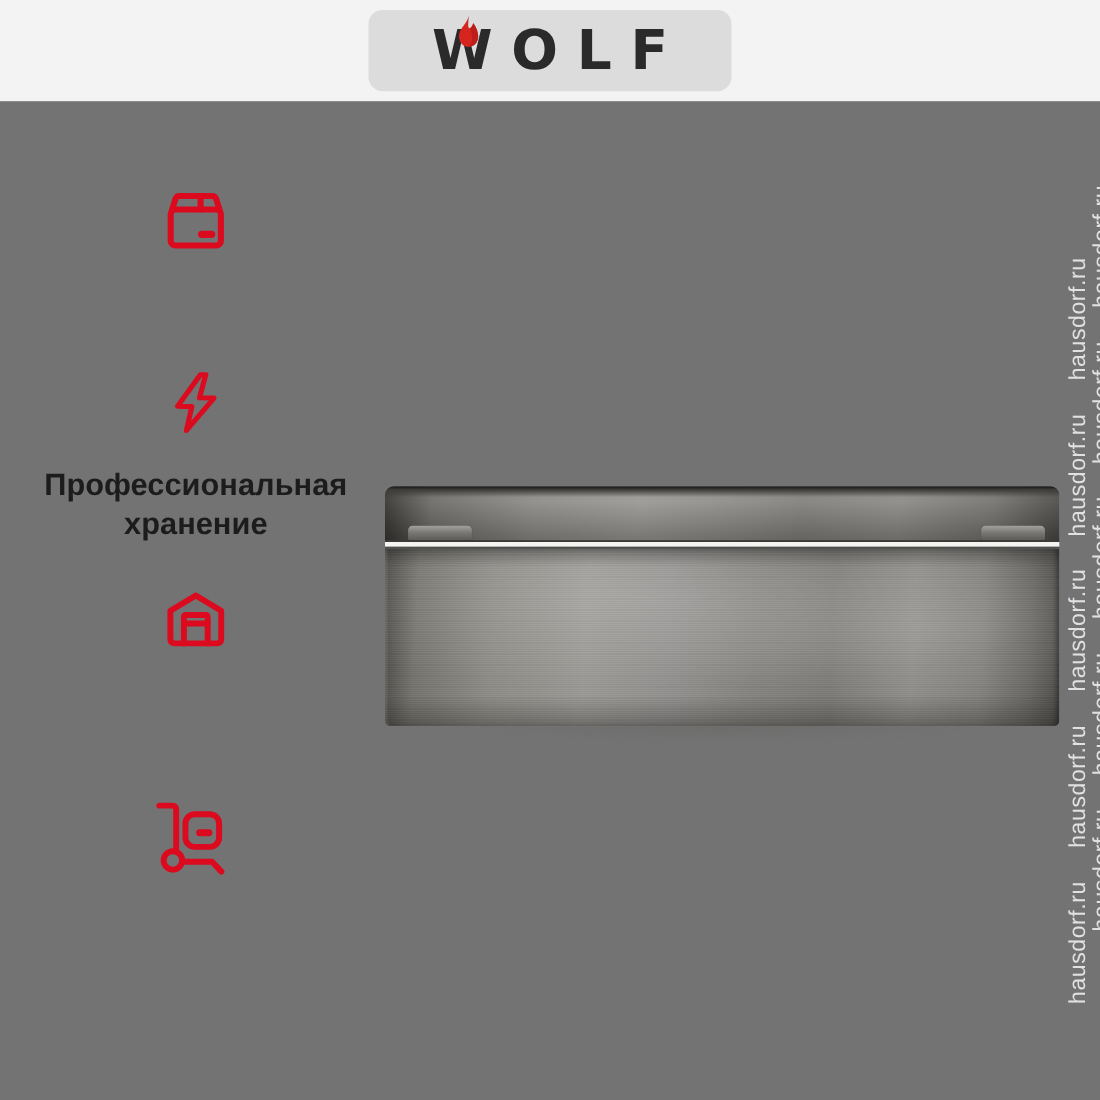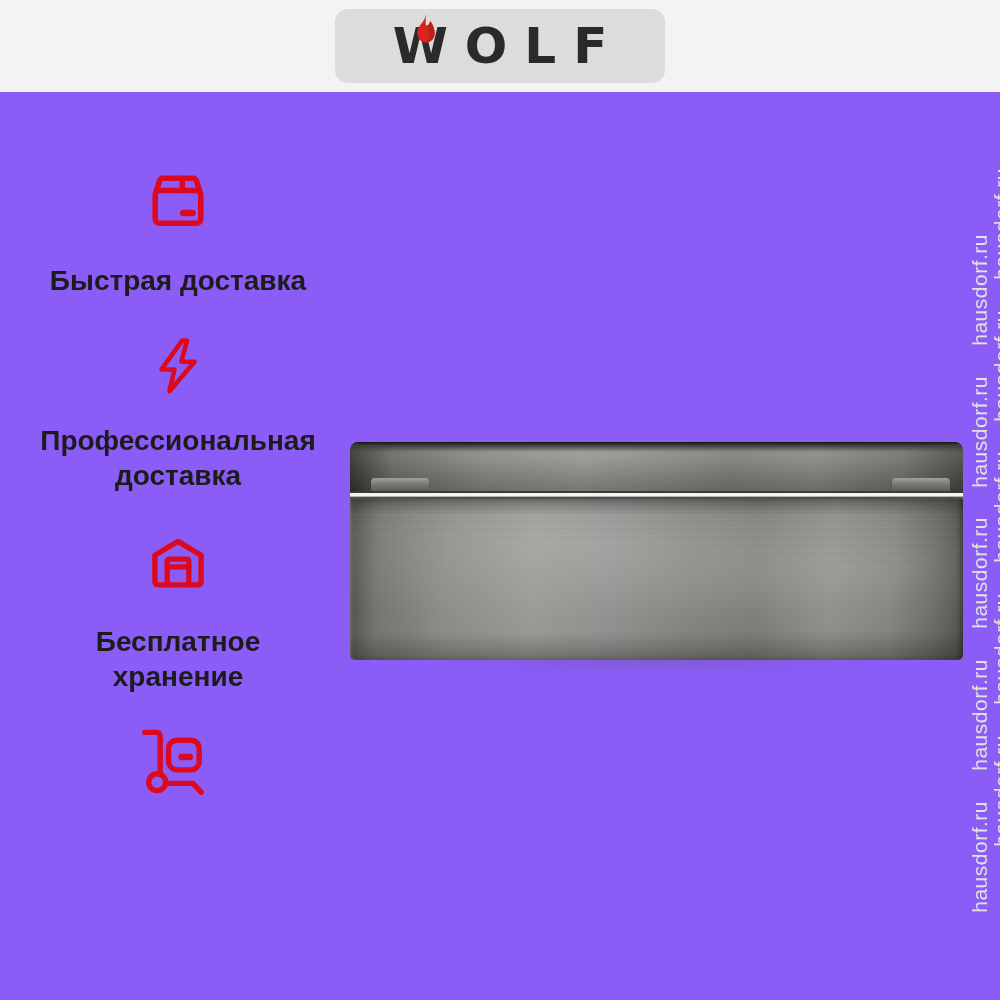--- a/index.html
+++ b/index.html
@@ -7,21 +7,21 @@
     --text:#1c1c1c;
     --header-band:#f3f3f4;
     --logo-badge:#dcdcdd;
     --logo-letters:#2a2a2a;
     --flame:#d6251f;
     --watermark:#e1e1e1;
   }
   *{margin:0;padding:0;box-sizing:border-box;}
   html,body{background:#fff;}
   .canvas{
-    position:relative;width:1000px;height:1000px;background:#8b5cf6;overflow:hidden;
+    position:relative;width:1000px;height:1000px;background:#737373;overflow:hidden;
     font-family:"Liberation Sans",sans-serif;
   }
 
   
   .header-band{position:absolute;left:0;top:0;width:1000px;height:92px;background:var(--header-band);}
   .logo-badge{
     position:absolute;left:335px;top:9px;width:330px;height:74px;border-radius:13px;
     background:var(--logo-badge);display:flex;align-items:center;justify-content:center;
   }
   .logo-text{
@@ -110,35 +110,32 @@
   </div>
 
   <div class="features">
 
     <svg class="feature-icon ic-delivery" viewBox="0 0 24 24">
       <rect class="icon-stroke" x="4.6" y="8.6" width="14.8" height="10.6" rx="1.4"></rect>
       <path class="icon-stroke" d="M5 8.6 L6 5.5 Q6.3 4.6 7.1 4.6 H16.9 Q17.7 4.6 18 5.5 L19 8.6"></path>
       <line class="icon-stroke" x1="13.4" y1="4.6" x2="13.4" y2="8.6"></line>
       <line class="icon-dash" x1="13.7" y1="15.9" x2="16.7" y2="15.9"></line>
     </svg>
-    <div class="feature-label lbl-1">Быстрая доставка</div>
 
     <svg class="feature-icon ic-install" viewBox="0 0 24 24">
       <path class="icon-stroke" d="M13.6 2.2 L5.6 13.3 L10.6 13.4 L8.7 21.8 L18.4 10.4 L13.3 10.3 L15.5 2.2 Z"></path>
     </svg>
     <div class="feature-label lbl-2">Профессиональная
-доставка</div>
+хранение</div>
 
     <svg class="feature-icon ic-storage" viewBox="0 0 24 24">
       <path class="icon-stroke" d="M4.3 18 V9.4 L12 4.8 L19.7 9.4 V18 Q19.7 19.3 18.4 19.3 H5.6 Q4.3 19.3 4.3 18 Z"></path>
       <path class="icon-stroke" d="M8.4 19.3 V11.4 Q8.4 10.7 9.1 10.7 H14.9 Q15.6 10.7 15.6 11.4 V19.3"></path>
       <line class="icon-stroke" x1="8.4" y1="13.3" x2="15.6" y2="13.3"></line>
     </svg>
-    <div class="feature-label lbl-3">Бесплатное
-хранение</div>
 
     <svg class="feature-icon ic-pickup" viewBox="0 0 28 26">
       <path class="icon-stroke" d="M5.2 2.8 H9 Q10.3 2.8 10.3 4.1 V16.6"></path>
       <circle class="icon-stroke" cx="9.3" cy="19.4" r="2.8"></circle>
       <path class="icon-stroke" d="M12.2 19.8 H21.2 L24 22.8"></path>
       <rect class="icon-stroke" x="13.1" y="5.4" width="10.2" height="9.9" rx="2.8"></rect>
       <line class="icon-dash" x1="17.4" y1="11" x2="20.2" y2="11"></line>
     </svg>
 
   </div>

